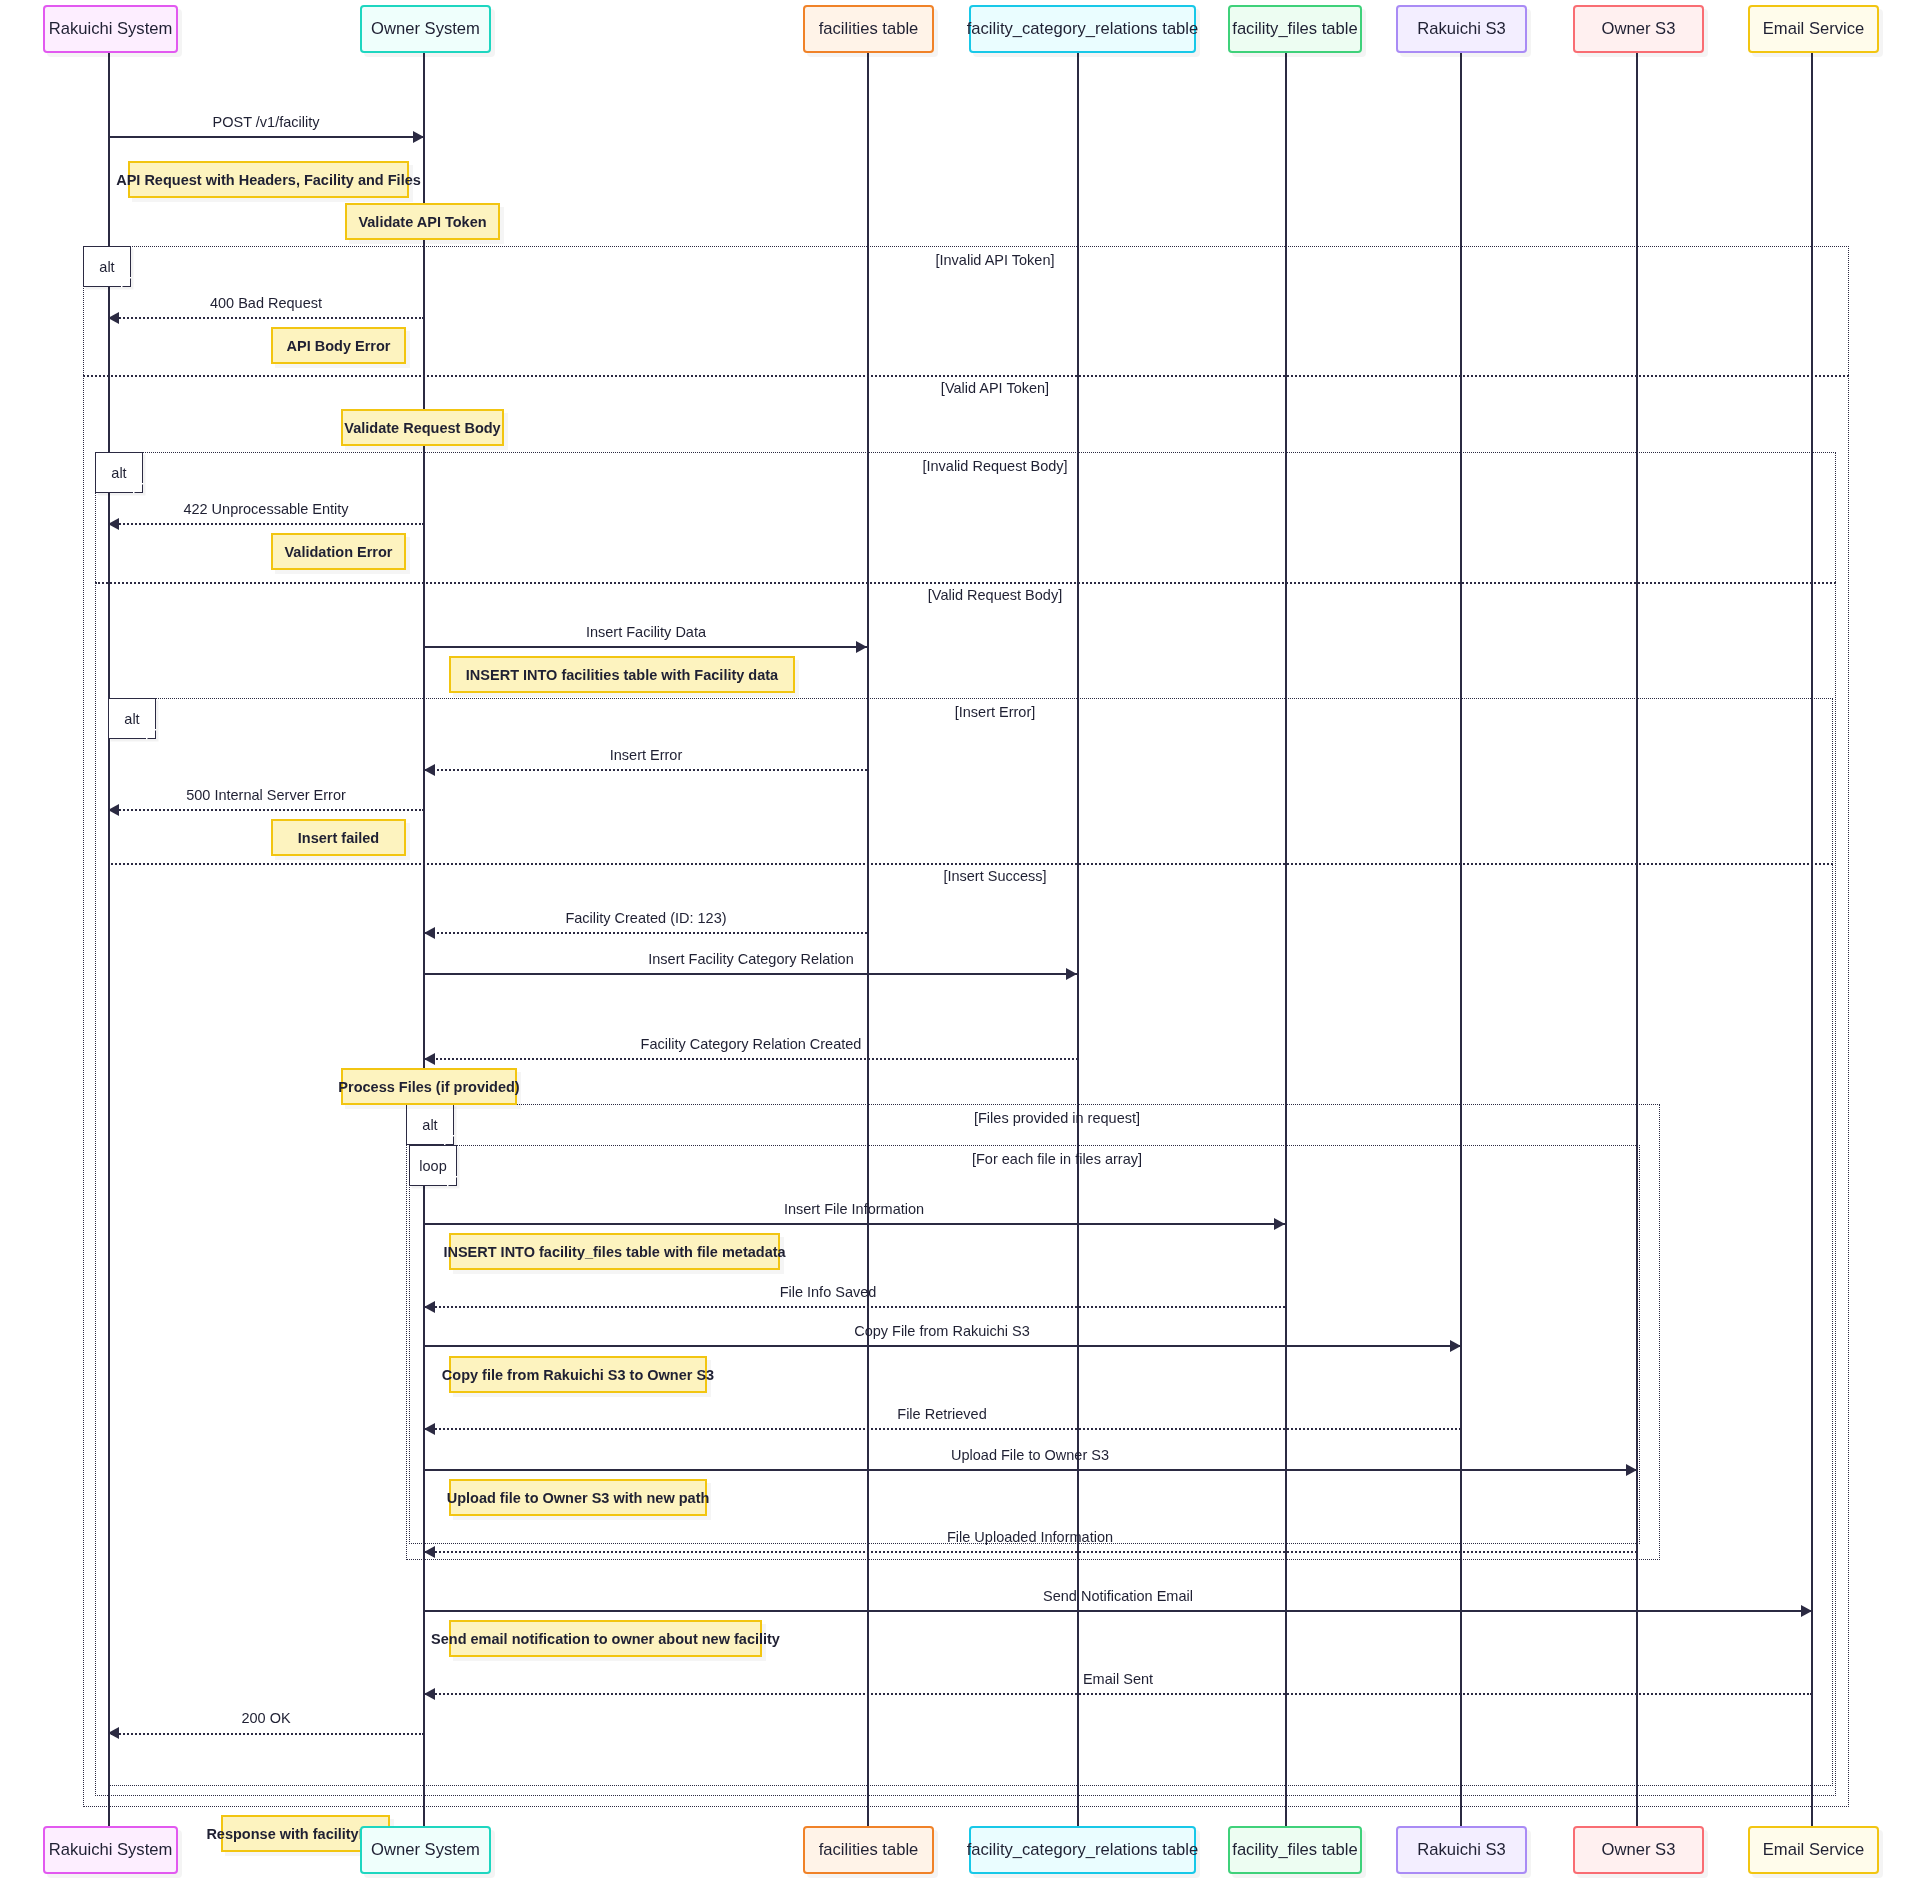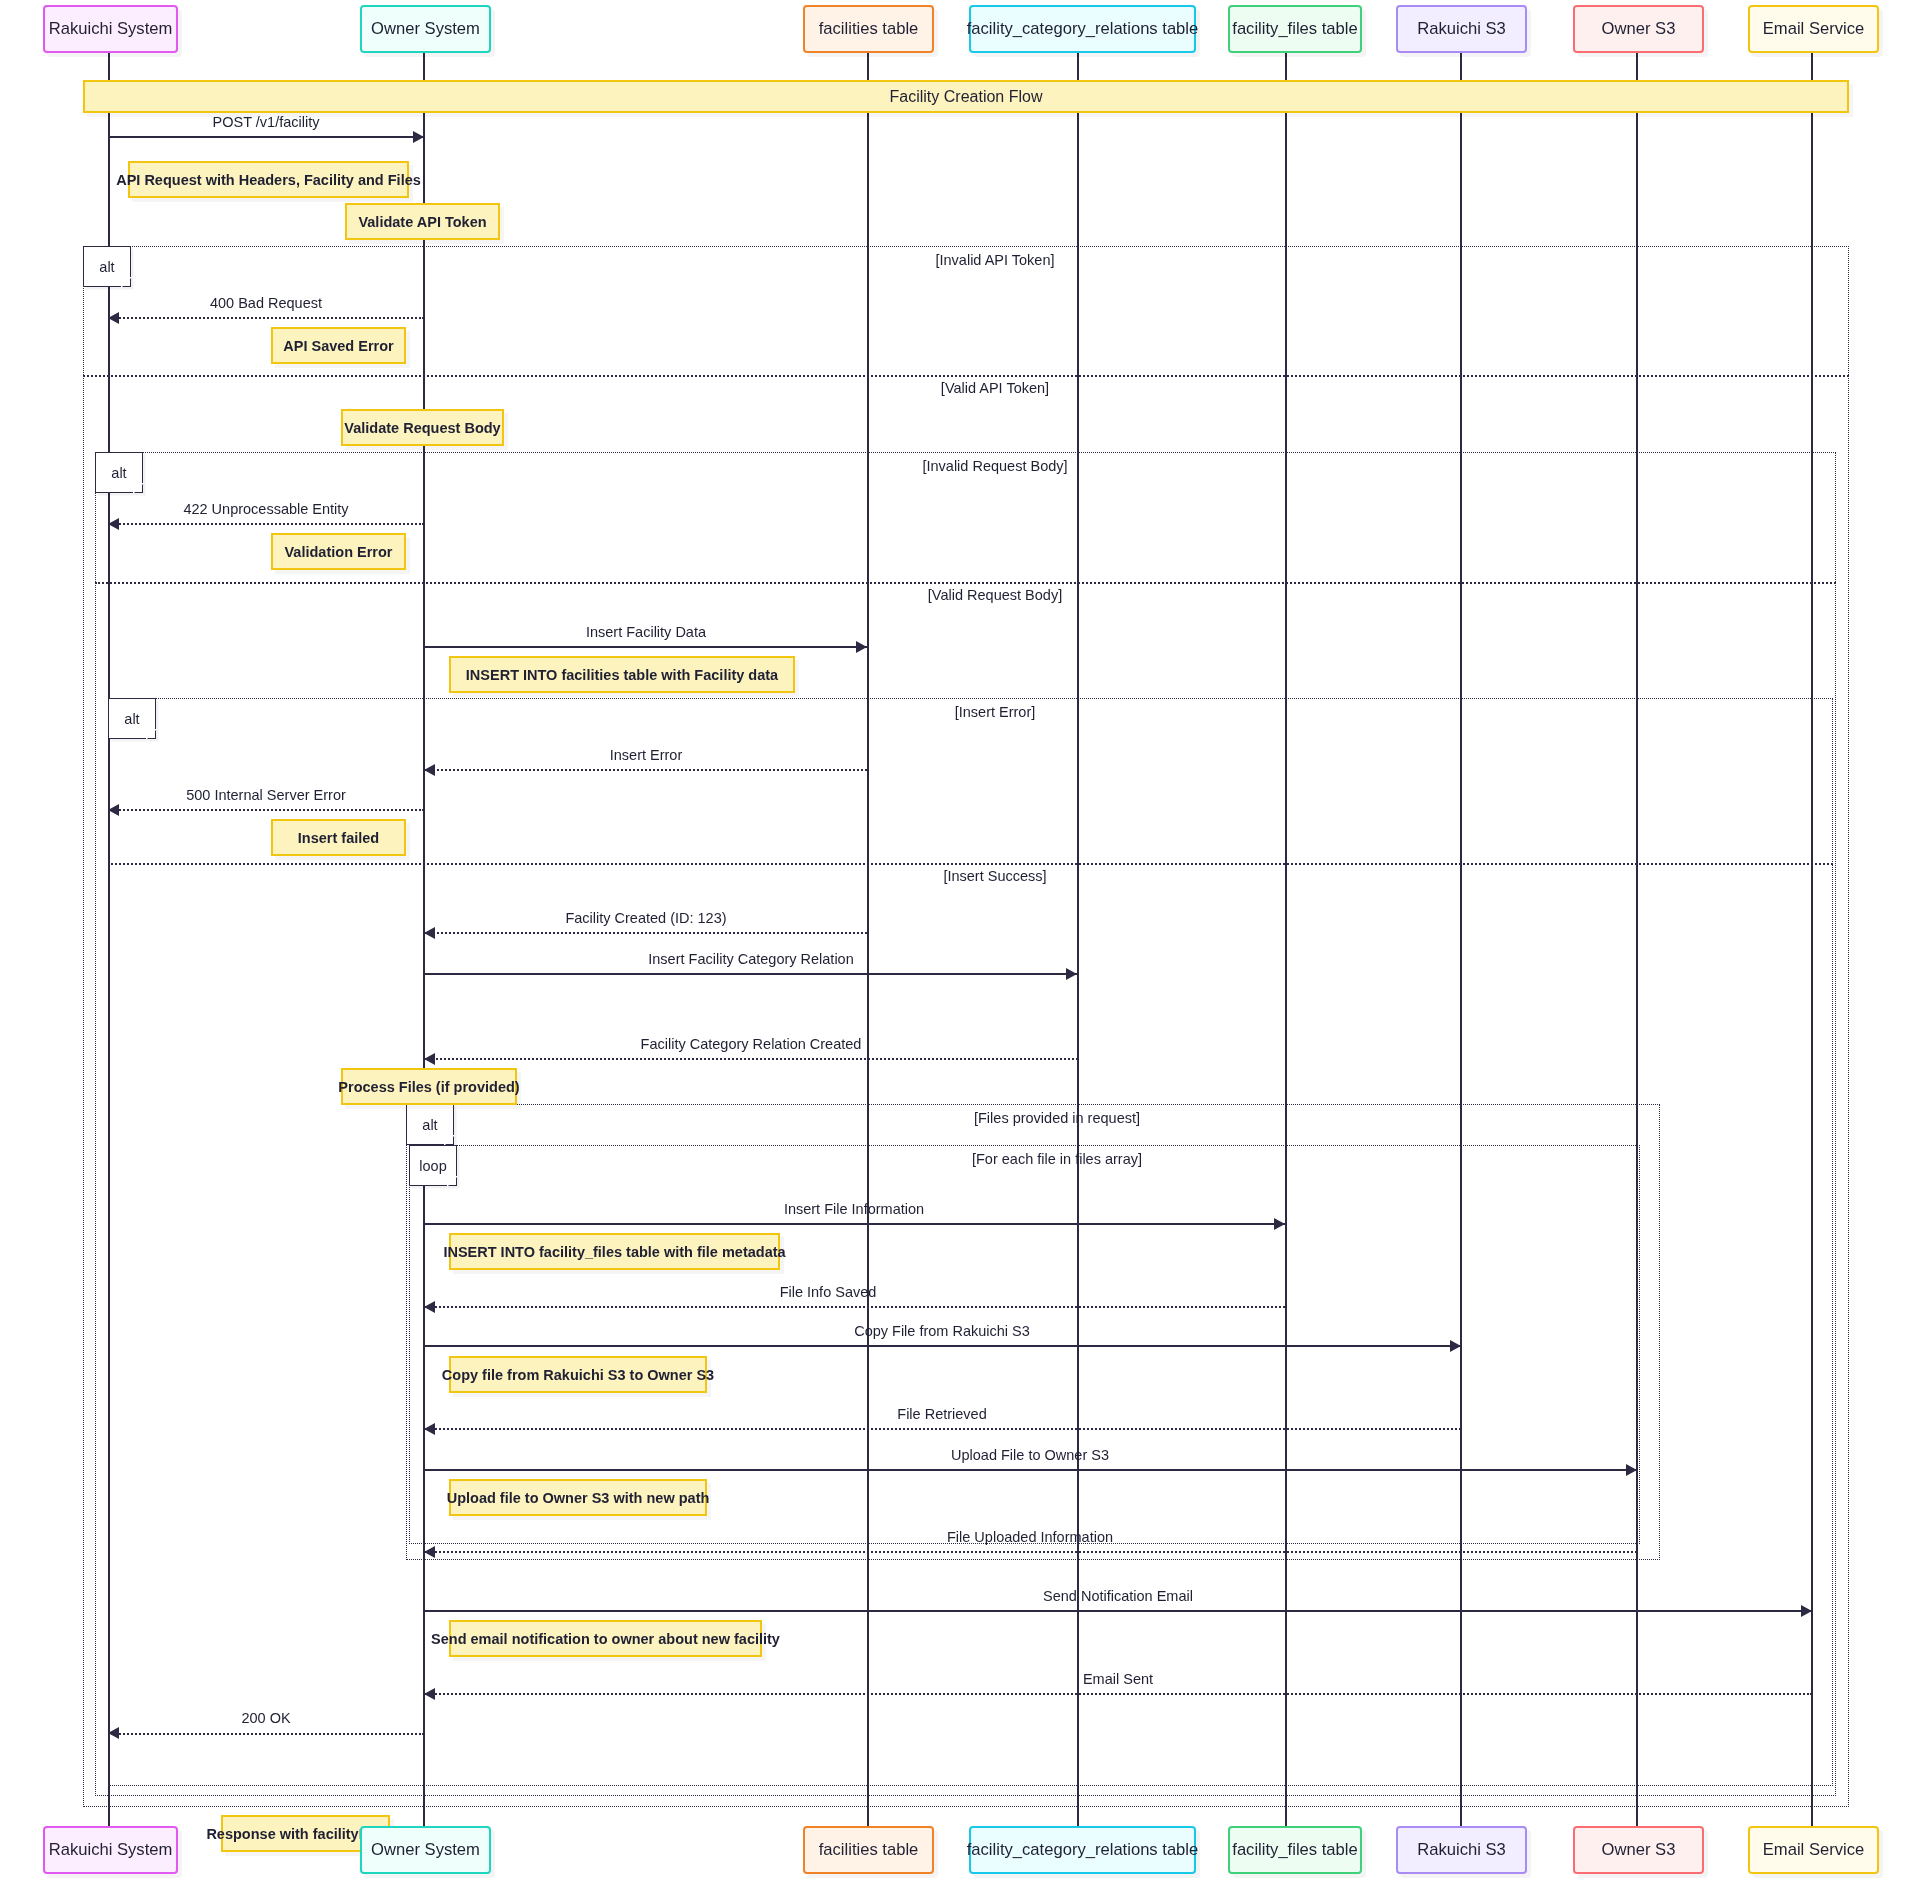--- a/index.html
+++ b/index.html
@@ -124,23 +124,20 @@
 
 <div id="canvas">
     <div class="lifeline" style="left: 108px; top: 53px; height: 1773px;"></div>
     <div class="lifeline" style="left: 423px; top: 53px; height: 1773px;"></div>
     <div class="lifeline" style="left: 867px; top: 53px; height: 1773px;"></div>
     <div class="lifeline" style="left: 1077px; top: 53px; height: 1773px;"></div>
     <div class="lifeline" style="left: 1285px; top: 53px; height: 1773px;"></div>
     <div class="lifeline" style="left: 1460px; top: 53px; height: 1773px;"></div>
     <div class="lifeline" style="left: 1636px; top: 53px; height: 1773px;"></div>
     <div class="lifeline" style="left: 1811px; top: 53px; height: 1773px;"></div>
-    <div class="flowbar" style="left: 83px; top: 80px; width: 1766px; height: 33px;">
-      <span>Facility Creation Flow</span>
-    </div>
     <div class="frag" style="left: 83px; top: 246px; width: 1766px; height: 1561px;"></div>
     <div class="fraglabelbox" style="left: 83px; top: 246px; width: 48px; height: 41px;">
       <span>alt</span>
     </div>
     <div class="condlabel" style="left: 995px; top: 252px;">[Invalid API Token]</div>
     <div class="divider" style="left: 83px; top: 375px; width: 1766px;"></div>
     <div class="condlabel" style="left: 995px; top: 380px;">[Valid API Token]</div>
     <div class="frag" style="left: 95px; top: 452px; width: 1741px; height: 1344px;"></div>
     <div class="fraglabelbox" style="left: 95px; top: 452px; width: 48px; height: 41px;">
       <span>alt</span>
@@ -219,21 +216,21 @@
     <div class="msg dotted" style="left: 108px; top: 1733px; width: 316px;"></div>
     <div class="arrowhead left" style="top: 1727px; left: 108px;"></div>
     <div class="msglabel" style="left: 266px; top: 1710px;">200 OK</div>
     <div class="note" style="left: 128px; top: 161px; width: 281px; height: 37px;">
       <span>API Request with Headers, Facility and Files</span>
     </div>
     <div class="note" style="left: 345px; top: 203px; width: 155px; height: 37px;">
       <span>Validate API Token</span>
     </div>
     <div class="note" style="left: 271px; top: 327px; width: 135px; height: 37px;">
-      <span>API Saved Error</span>
+      <span>API Body Error</span>
     </div>
     <div class="note" style="left: 341px; top: 409px; width: 163px; height: 37px;">
       <span>Validate Request Body</span>
     </div>
     <div class="note" style="left: 271px; top: 533px; width: 135px; height: 37px;">
       <span>Validation Error</span>
     </div>
     <div class="note" style="left: 449px; top: 656px; width: 346px; height: 37px;">
       <span>INSERT INTO facilities table with Facility data</span>
     </div>

